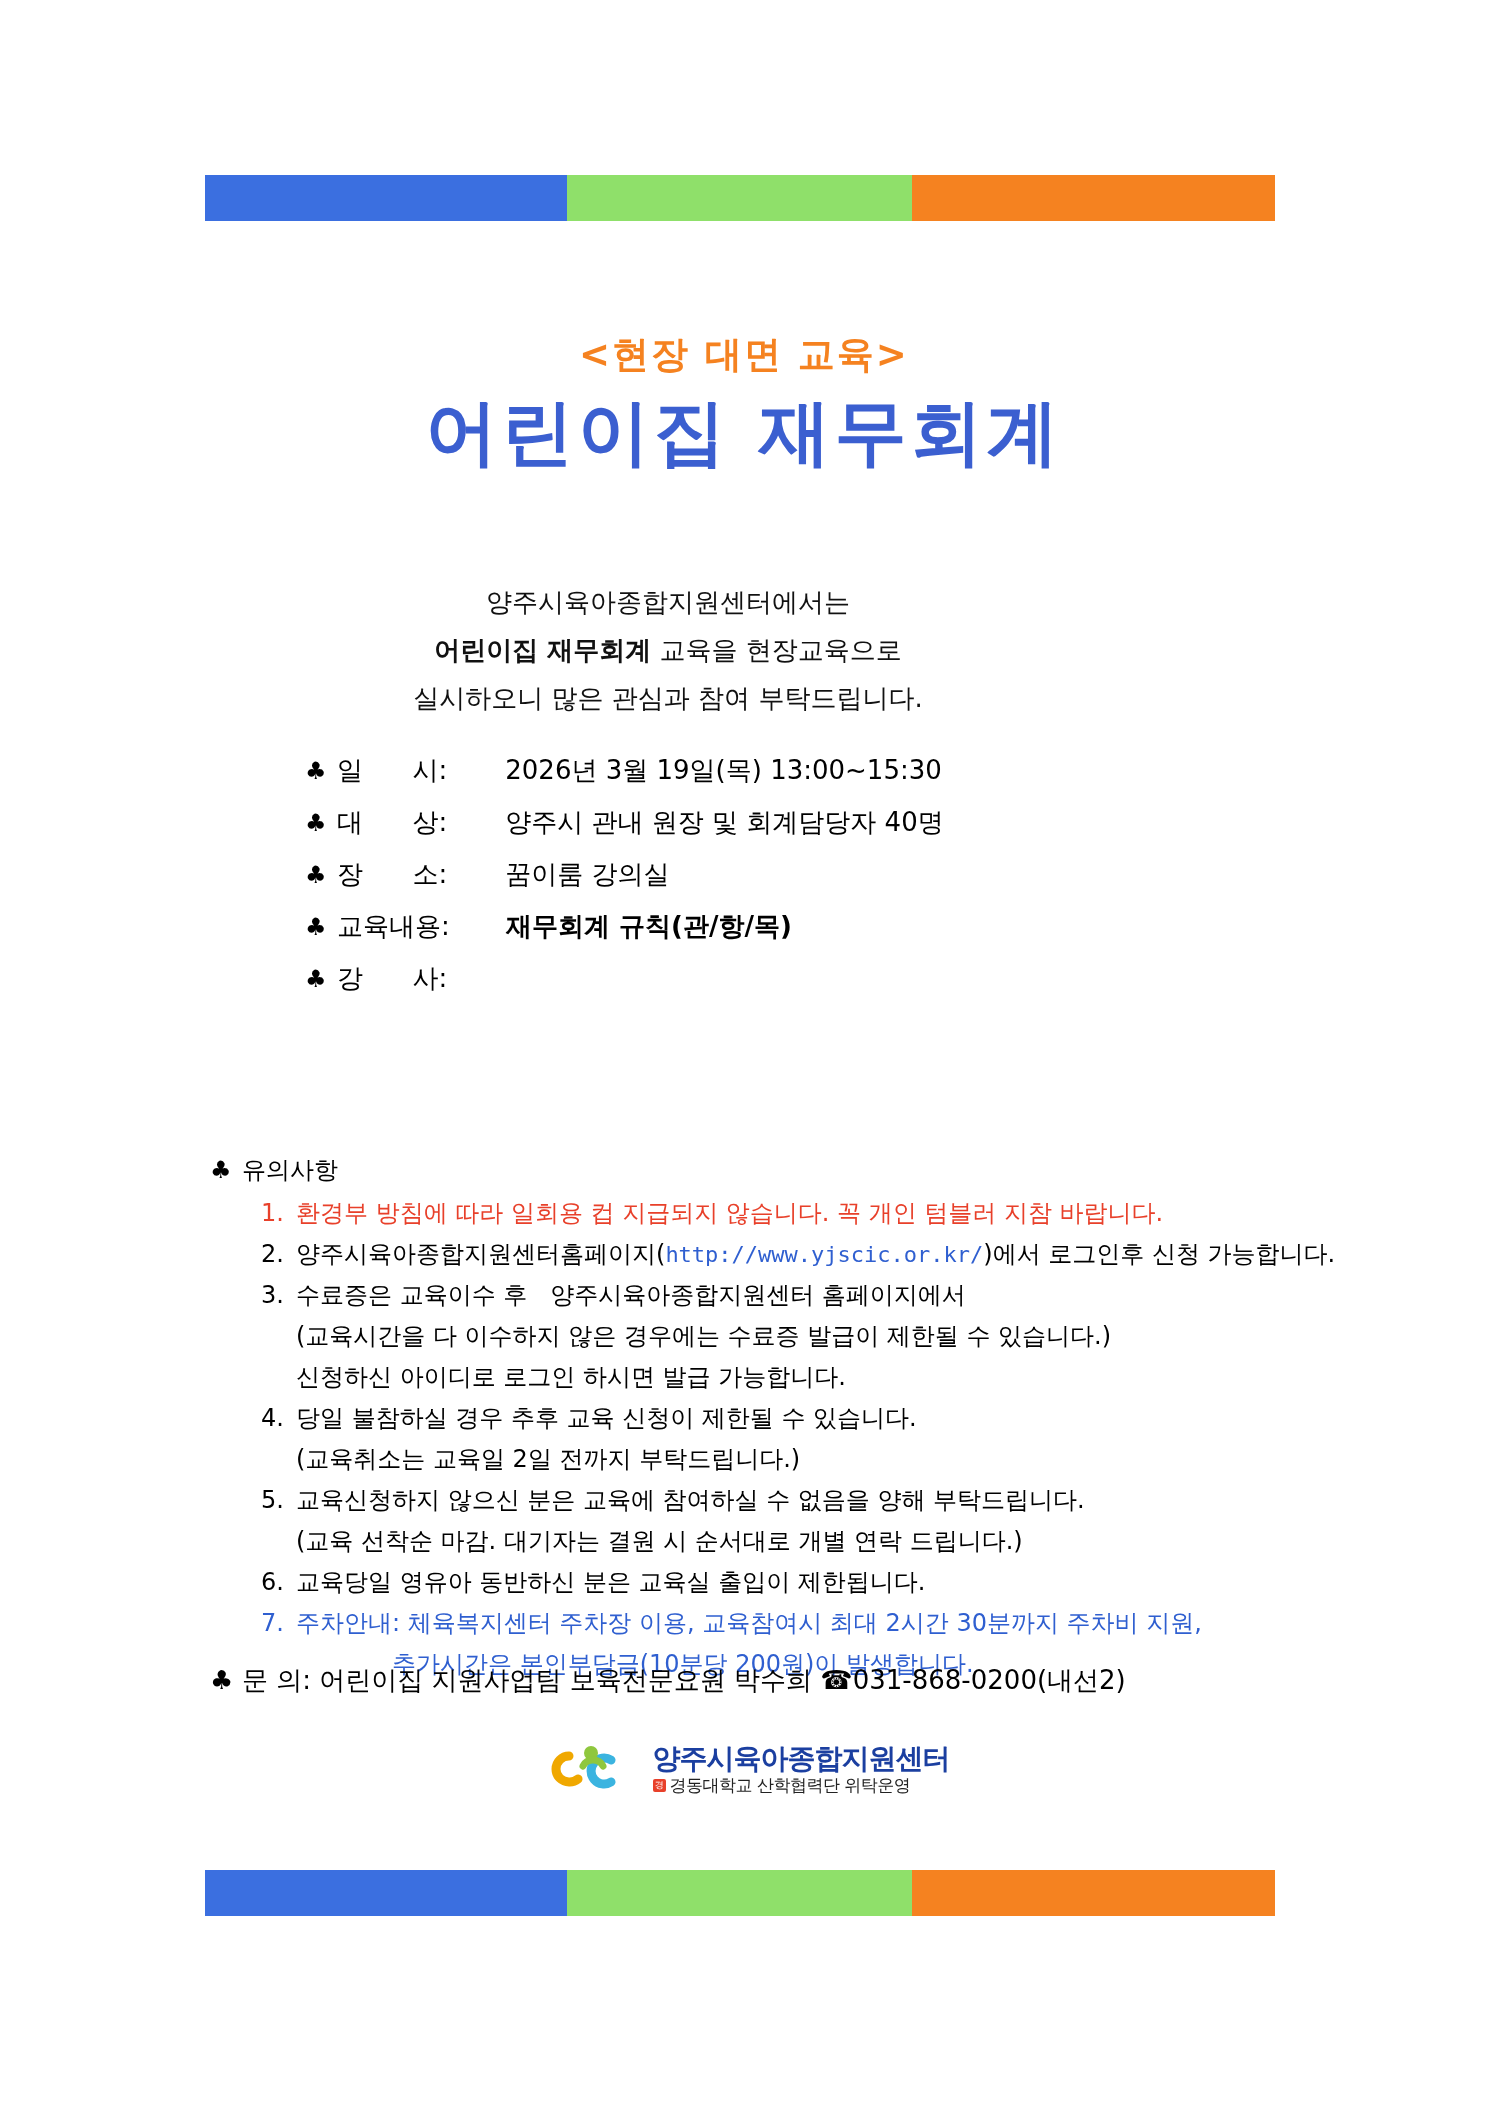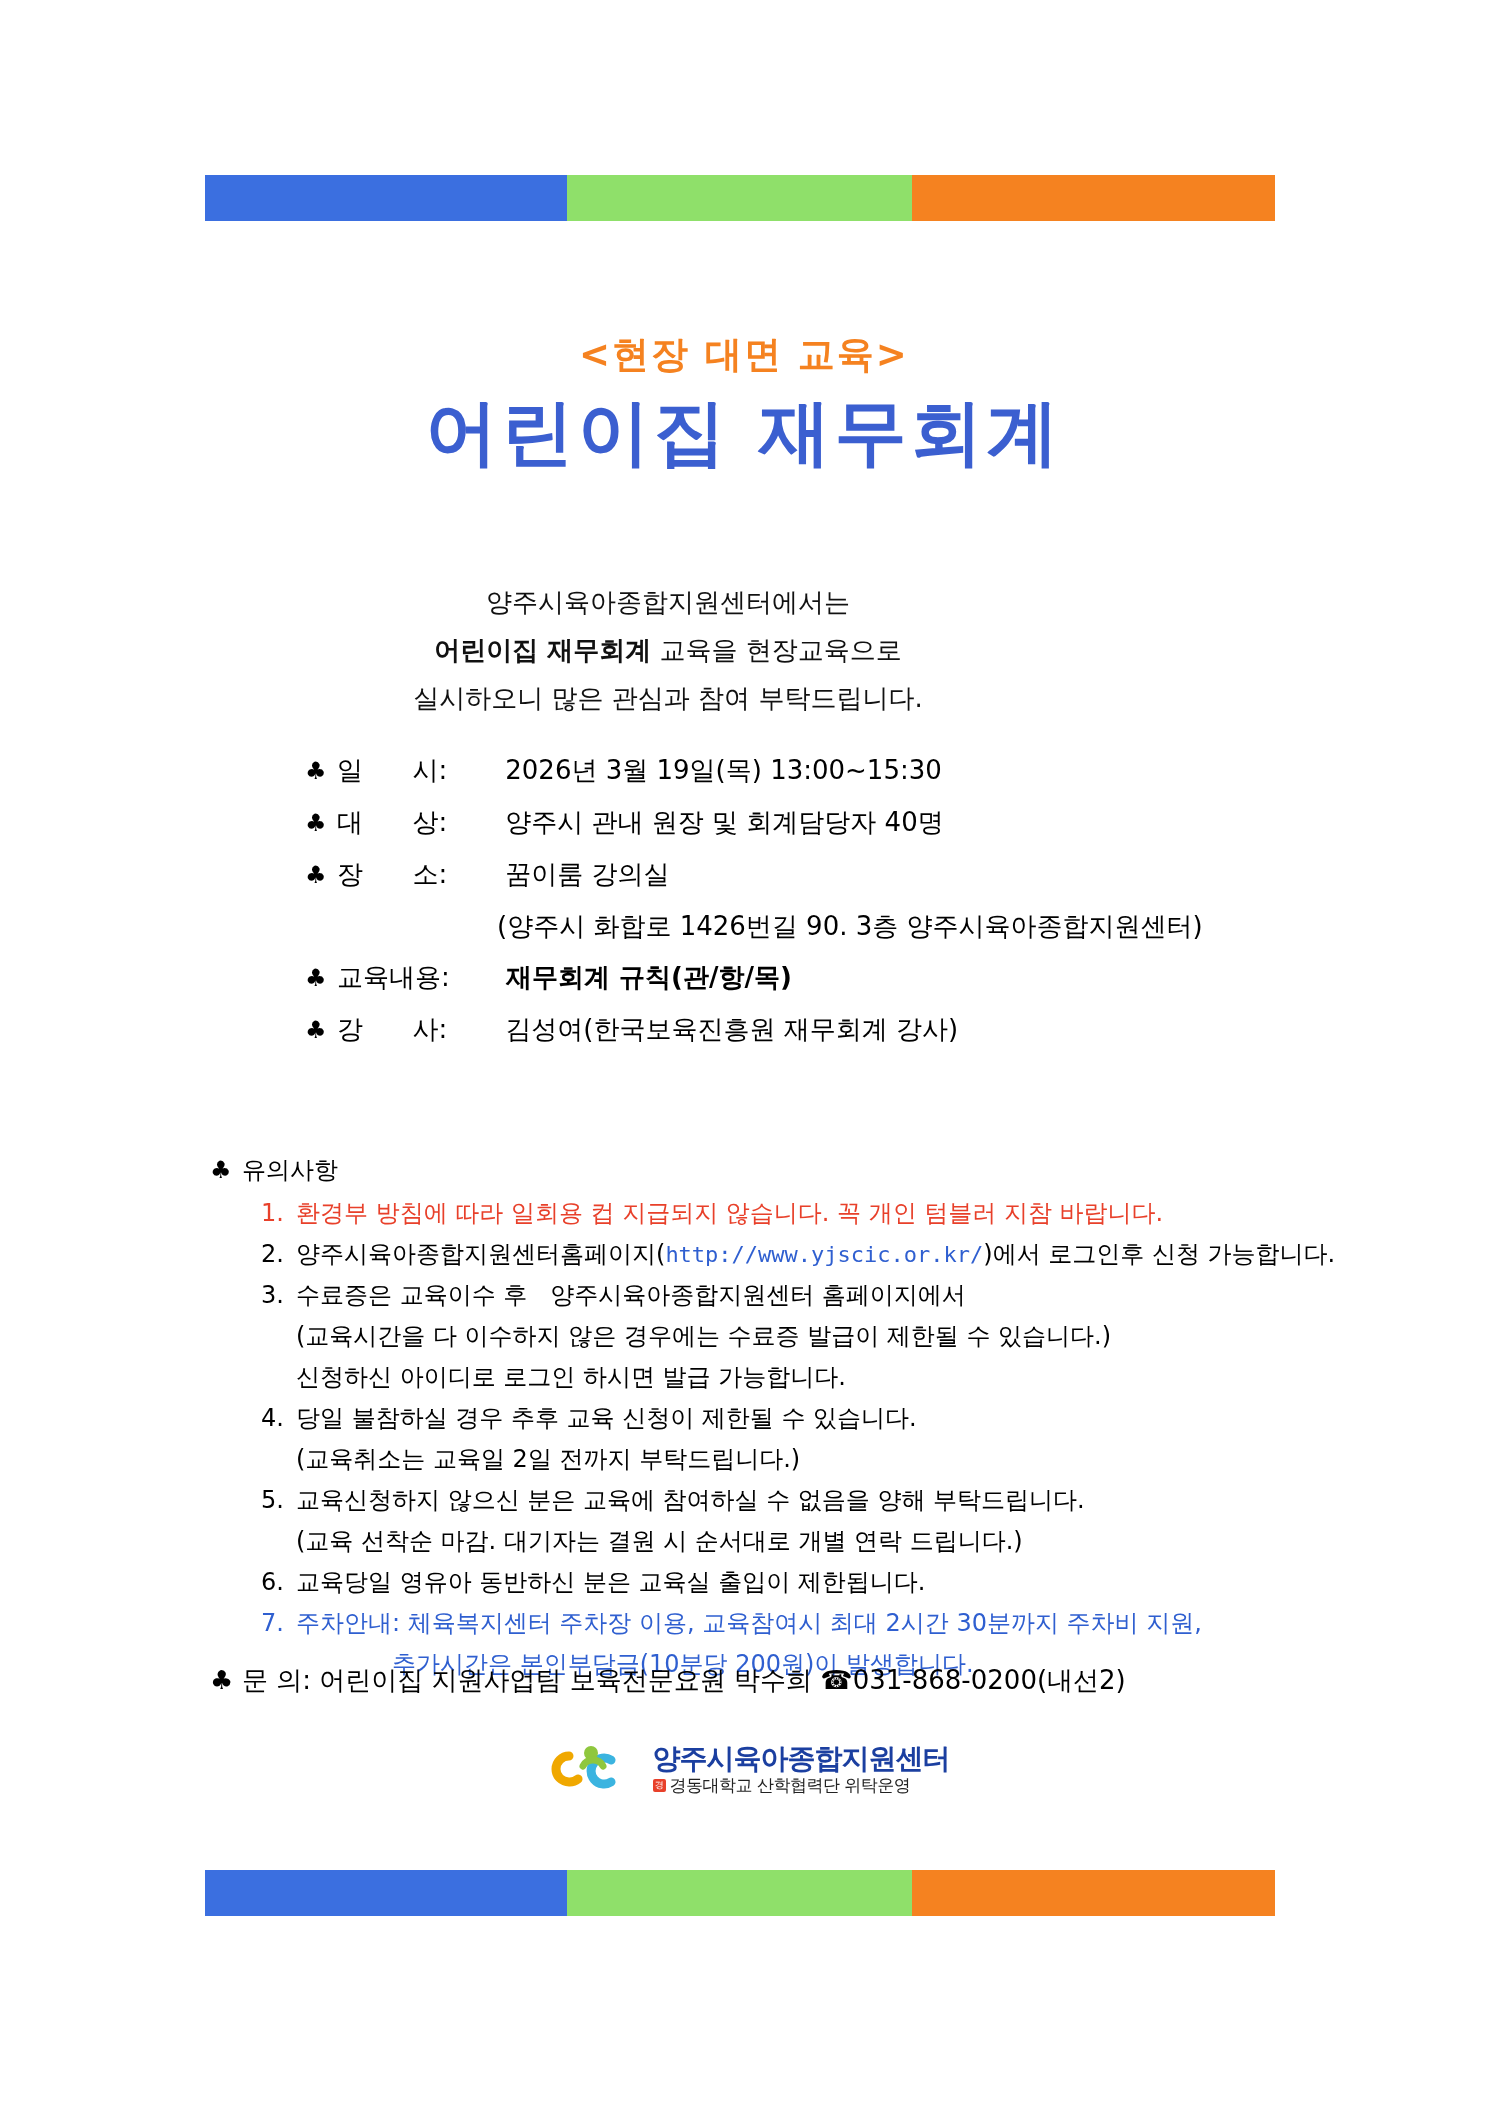--- a/index.html
+++ b/index.html
@@ -241,34 +241,30 @@
       <span class="label">대      상:</span>
       <span class="value"> 양주시 관내 원장 및 회계담당자 40명</span>
     </div>
 
     <div class="row">
       <span class="club">♣</span>
       <span class="label">장      소:</span>
       <span class="value"> 꿈이룸 강의실</span>
     </div>
 
-    <div class="row indent">
-      <span class="value">(양주시 화합로 1426번길 90. 3층 양주시육아종합지원센터)</span>
-    </div>
 
     <div class="row">
       <span class="club">♣</span>
       <span class="label">교육내용:</span>
       <span class="value bold"> 재무회계 규칙(관/항/목)</span>
     </div>
 
     <div class="row">
       <span class="club">♣</span>
       <span class="label">강      사:</span>
-      <span class="value"> 김성여(한국보육진흥원 재무회계 강사)</span>
     </div>
 
   </div>
 
   <div class="notes">
 
     <div class="head">
       <span class="club">♣</span>
       <span>유의사항</span>
     </div>

